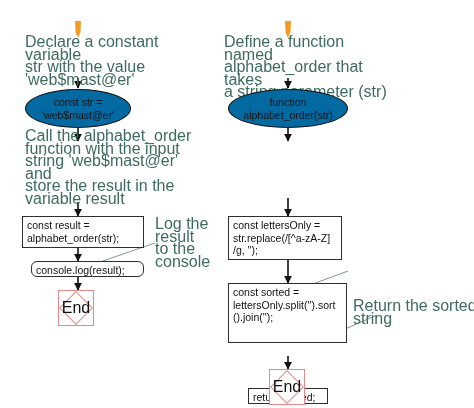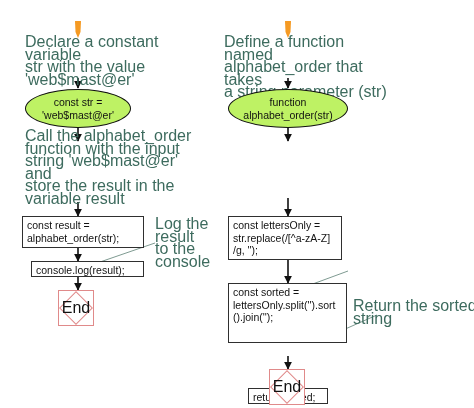--- a/index.html
+++ b/index.html
@@ -46,21 +46,21 @@
     line-height: 12.6px;
     font-family: "Liberation Sans", sans-serif;
     padding: 2px 3px 2px 4px;
     white-space: pre-line;
   }
   .ellipse-node {
     position: absolute;
     box-sizing: border-box;
     border: 1px solid #111111;
     border-radius: 50%;
-    background: #bef264;
+    background: #0369a1;
     color: #111111;
     font-size: 10.5px;
     line-height: 12.4px;
     font-family: "Liberation Sans", sans-serif;
     display: flex;
     align-items: center;
     justify-content: center;
     text-align: center;
     white-space: pre-line;
   }
@@ -148,21 +148,21 @@
 string 'web$mast@er' and
 store the result in the
 variable result</div>
 
   <div class="proc" style="left:22px; top:216px; width:122px; height:32px;">const result =
 alphabet_order(str);</div>
 
   <div class="note" style="left:155px; top:218px; width:86px;">Log the result
 to the console</div>
 
-  <div class="proc" style="left:31px; top:261px; width:113px; height:16px;">console.log(result);</div>
+  <div class="proc" style="left:31px; top:261px; width:113px; height:16px;border-radius:6px;">console.log(result);</div>
 
   <div class="end-node" style="left:58px; top:290px; width:36px; height:36px;">
     <span class="diamond"></span>
     <span class="end-label">End</span>
   </div>
 
   <svg class="marker" style="left:281px; top:21px; width:14px; height:18px;" viewBox="0 0 14 18">
     <path d="M4 0 L10 0 L9.5 11 L7 17 L4.5 11 Z" fill="#f59a23"></path>
   </svg>
 

